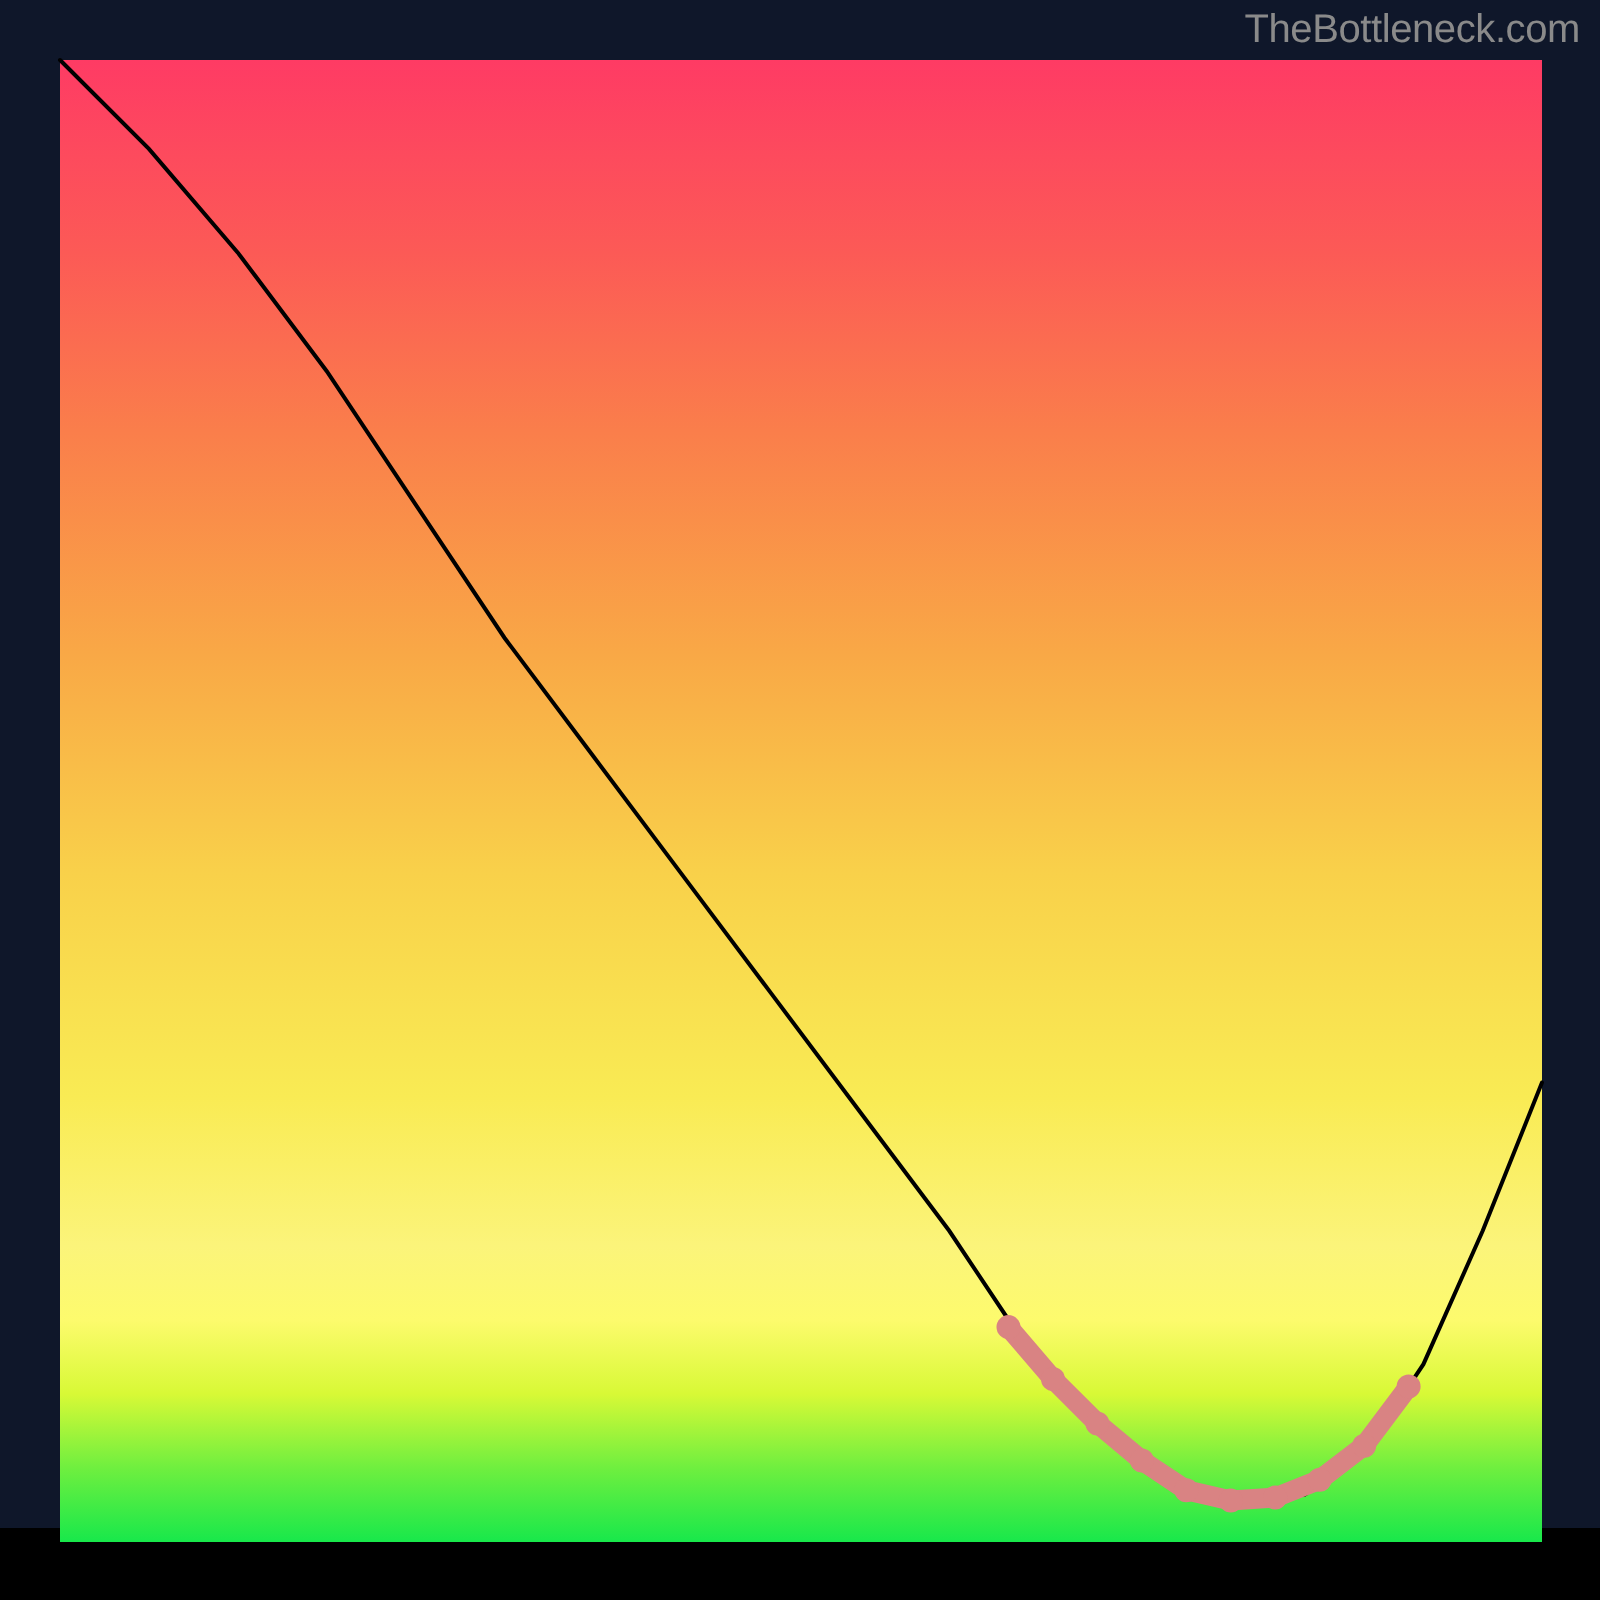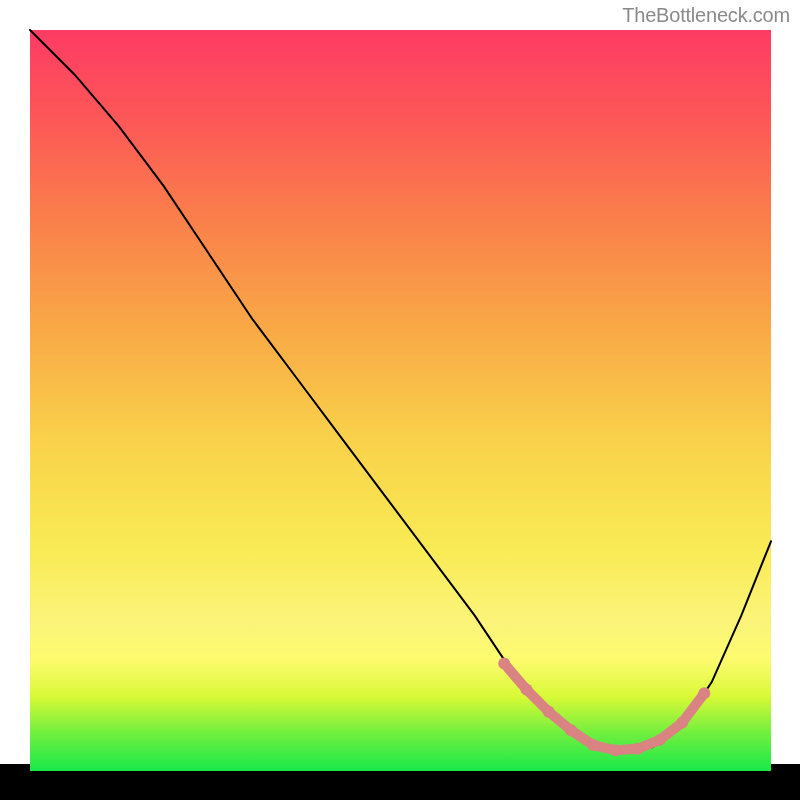--- a/index.html
+++ b/index.html
@@ -10,21 +10,21 @@
     background: #000;
     overflow: hidden;
     font-family: Arial, Helvetica, sans-serif;
   }
   .frame {
     position: absolute;
     left: 0;
     top: 0;
     width: 800px;
     height: 764px;
-    background: #ffffff;
+    background: #0f172a;
   }
   .plot-area {
     position: absolute;
     left: 30px;
     top: 30px;
     width: 741px;
     height: 741px;
     
     background: linear-gradient(to top,
       #18e84b 0%,

